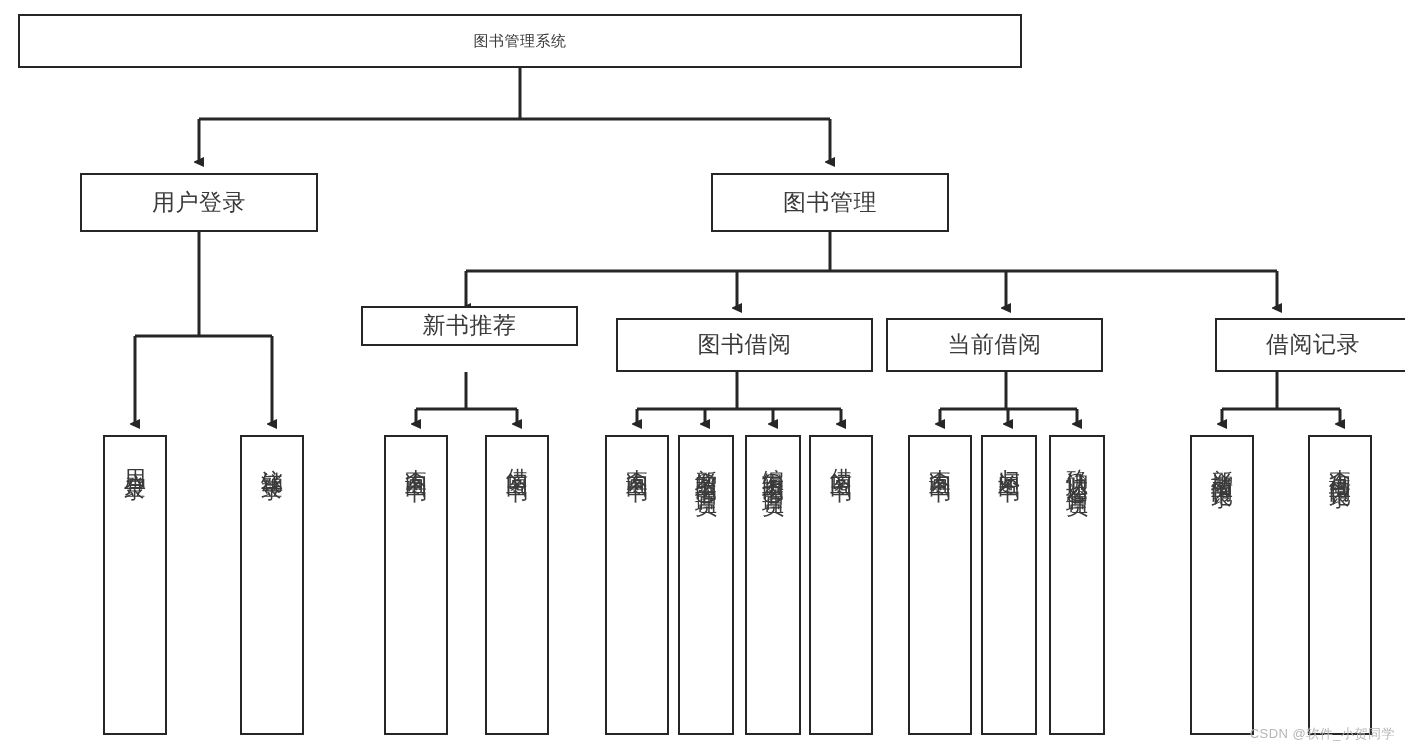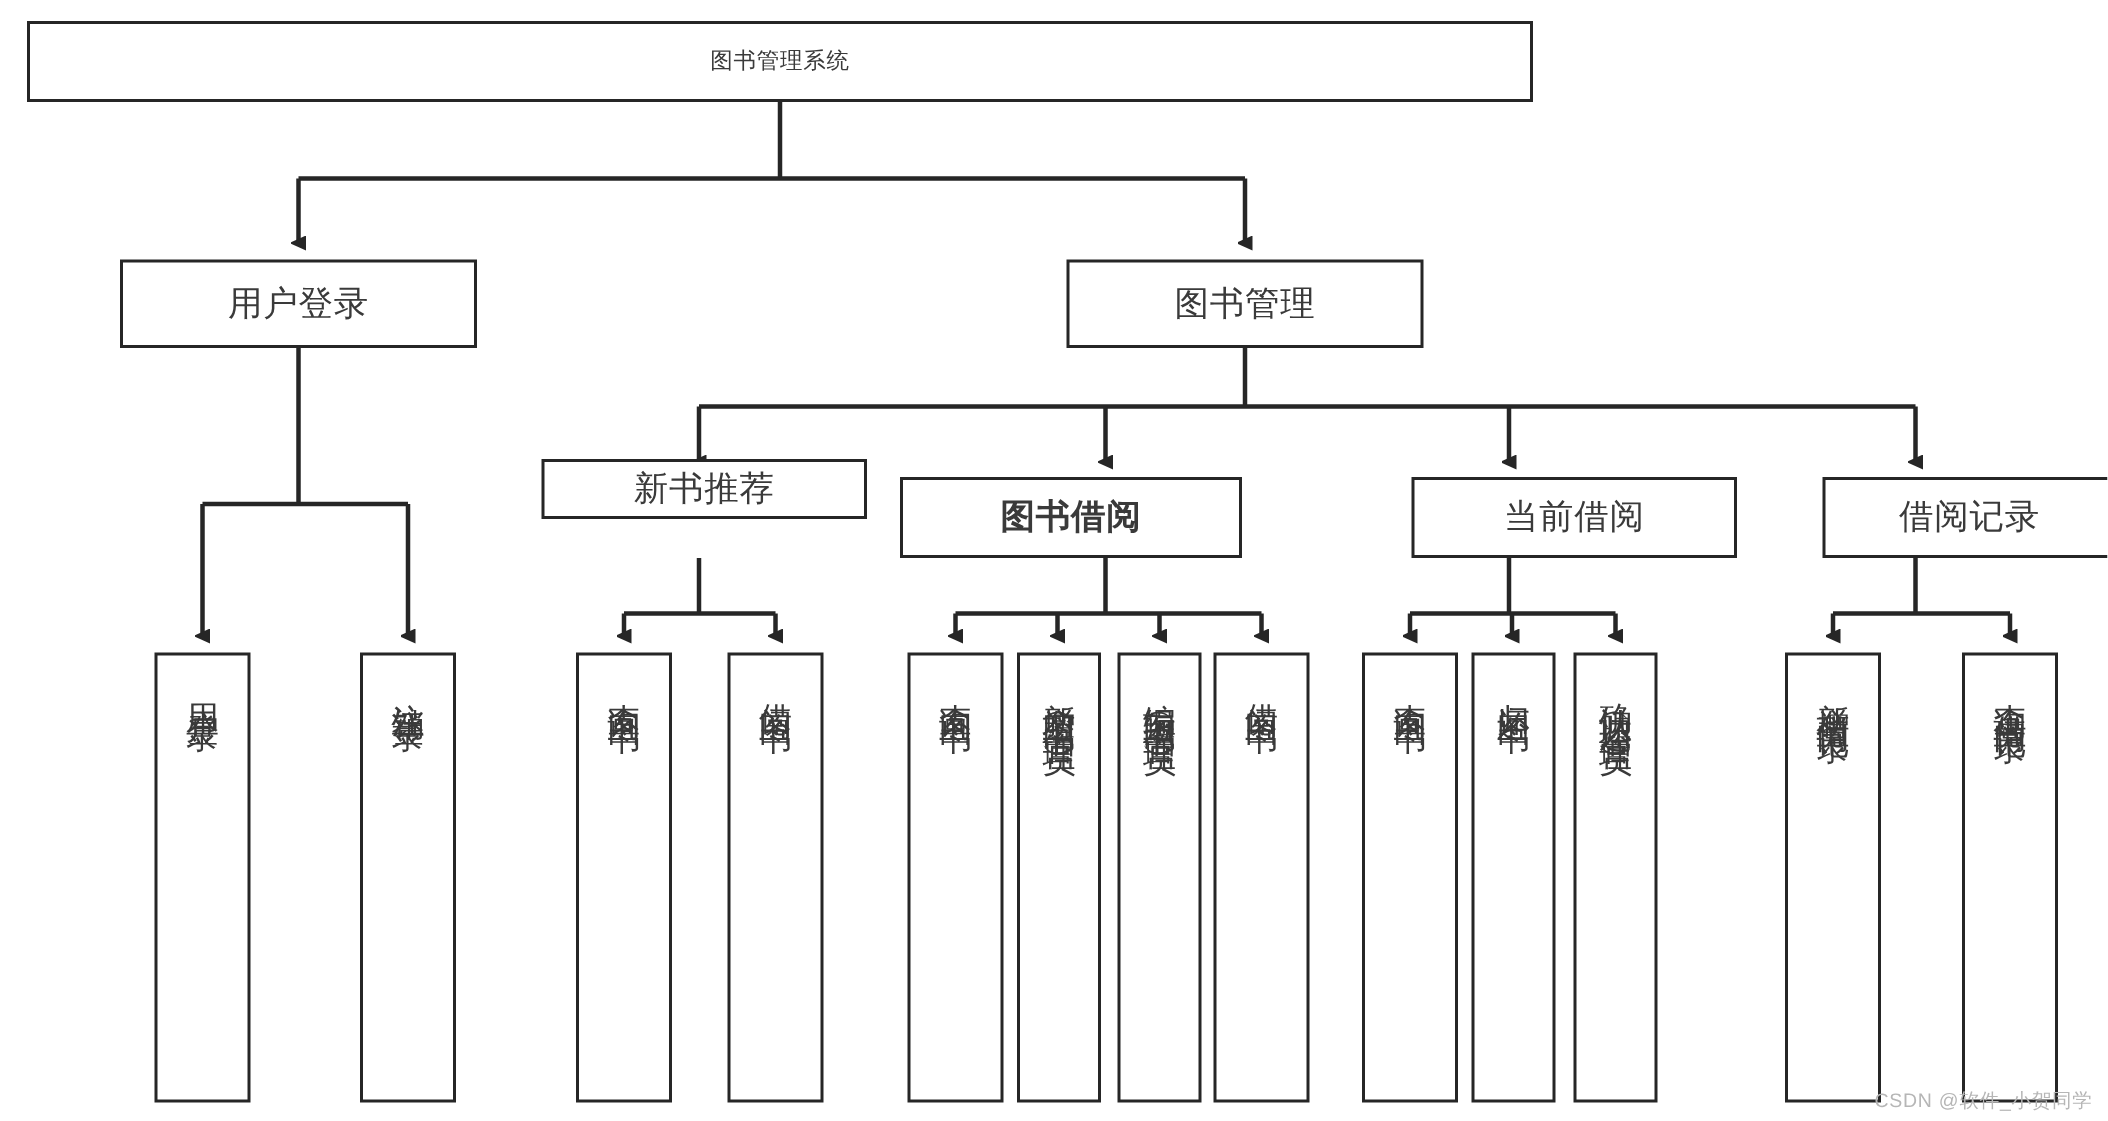--- a/index.html
+++ b/index.html
@@ -139,25 +139,25 @@
   </div>
 
   <div class="node horizontal" style="left:711px; top:173px; width:238px; height:59px;">
     <span class="node-label">图书管理</span>
   </div>
 
   <div class="node horizontal" style="left:361px; top:306px; width:217px; height:40px;">
     <span class="node-label">新书推荐</span>
   </div>
 
-  <div class="node horizontal" style="left:600px; top:318px; width:228px; height:54px;font-weight:bold;">
+  <div class="node horizontal" style="left:616px; top:318px; width:257px; height:54px;">
     <span class="node-label">图书借阅</span>
   </div>
 
-  <div class="node horizontal" style="left:941px; top:318px; width:217px; height:54px;">
+  <div class="node horizontal" style="left:886px; top:318px; width:217px; height:54px;">
     <span class="node-label">当前借阅</span>
   </div>
 
   <div class="node horizontal" style="left:1194px; top:318px; width:196px; height:54px;margin-left:21px;">
     <span class="node-label">借阅记录</span>
   </div>
 
   <div class="node vertical" style="left:103px; top:435px; width:64px; height:300px;">
     <span class="node-label">用户登录</span>
   </div>

